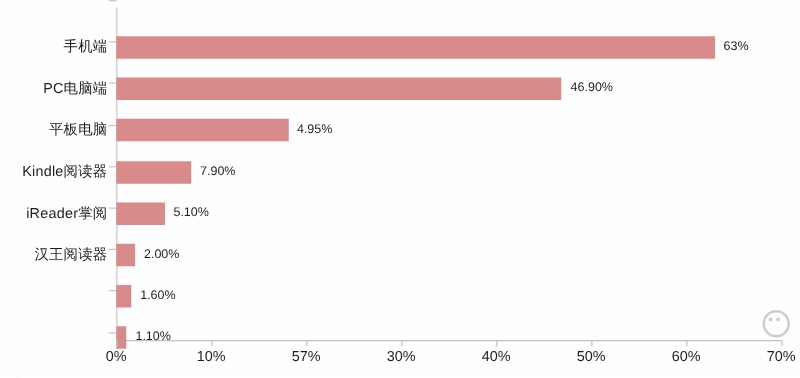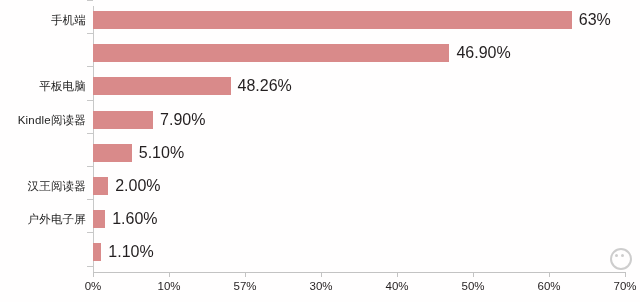--- a/index.html
+++ b/index.html
@@ -36,41 +36,42 @@
     line-height: 14px;
     white-space: nowrap;
     letter-spacing: 0.2px;
   }
 
   .row {
     position: absolute;
     left: 0;
     width: 640px;
     height: 16px;
+    margin-top: 18px;
   }
   .row-labelwrap {
     position: absolute;
     left: 0;
     top: 2px;
     width: 86px;
     height: 14px;
   }
 
   .bar {
     position: absolute;
     left: 93px;
     top: 0;
     height: 18px;
     background: #d98a8a;
   }
 
   .bar-value {
     position: absolute;
     top: 2px;
-    font-size: 16px;
+    font-size: 10px;
     color: #231f20;
     white-space: nowrap;
     line-height: 14px;
   }
 
   
   .y-axis {
     position: absolute;
     left: 93px;
     top: 6px;
@@ -192,52 +193,55 @@
 
     <div id="rows">
         <div class="row" style="top: 11px;">
           <div class="row-labelwrap">
             <div class="cat-label">手机端</div>
           </div>
           <div class="bar" style="width: 478.8px; background: rgb(217, 138, 138);"></div>
           <div class="bar-value" style="left: 578.8px;">63%</div>
         </div>
         <div class="row" style="top: 44.2px;">
+          <div class="row-labelwrap">
+            <div class="cat-label">PC电脑端</div>
+          </div>
           <div class="bar" style="width: 356.44px; background: rgb(217, 138, 138);"></div>
           <div class="bar-value" style="left: 456.44px;">46.90%</div>
         </div>
         <div class="row" style="top: 77.4px;">
           <div class="row-labelwrap">
             <div class="cat-label">平板电脑</div>
           </div>
           <div class="bar" style="width: 137.56px; background: rgb(217, 138, 138);"></div>
-          <div class="bar-value" style="left: 237.56px;">48.26%</div>
+          <div class="bar-value" style="left: 237.56px;">4.95%</div>
         </div>
         <div class="row" style="top: 110.6px;">
           <div class="row-labelwrap">
             <div class="cat-label">Kindle阅读器</div>
           </div>
           <div class="bar" style="width: 60.04px; background: rgb(217, 138, 138);"></div>
           <div class="bar-value" style="left: 160.04px;">7.90%</div>
         </div>
         <div class="row" style="top: 143.8px;">
+          <div class="row-labelwrap">
+            <div class="cat-label">iReader掌阅</div>
+          </div>
           <div class="bar" style="width: 38.76px; background: rgb(217, 138, 138);"></div>
           <div class="bar-value" style="left: 138.76px;">5.10%</div>
         </div>
         <div class="row" style="top: 177px;">
           <div class="row-labelwrap">
             <div class="cat-label">汉王阅读器</div>
           </div>
           <div class="bar" style="width: 15.2px; background: rgb(217, 138, 138);"></div>
           <div class="bar-value" style="left: 115.2px;">2.00%</div>
         </div>
         <div class="row" style="top: 210.2px;">
-          <div class="row-labelwrap">
-            <div class="cat-label">户外电子屏</div>
-          </div>
           <div class="bar" style="width: 12.16px; background: rgb(217, 138, 138);"></div>
           <div class="bar-value" style="left: 112.16px;">1.60%</div>
         </div>
         <div class="row" style="top: 243.4px;">
           <div class="bar" style="width: 8.36px; background: rgb(217, 138, 138);"></div>
           <div class="bar-value" style="left: 108.36px;">1.10%</div>
         </div>
       </div>
     <div id="yticks">
         <div class="y-tick" style="top: 0px;"></div>

